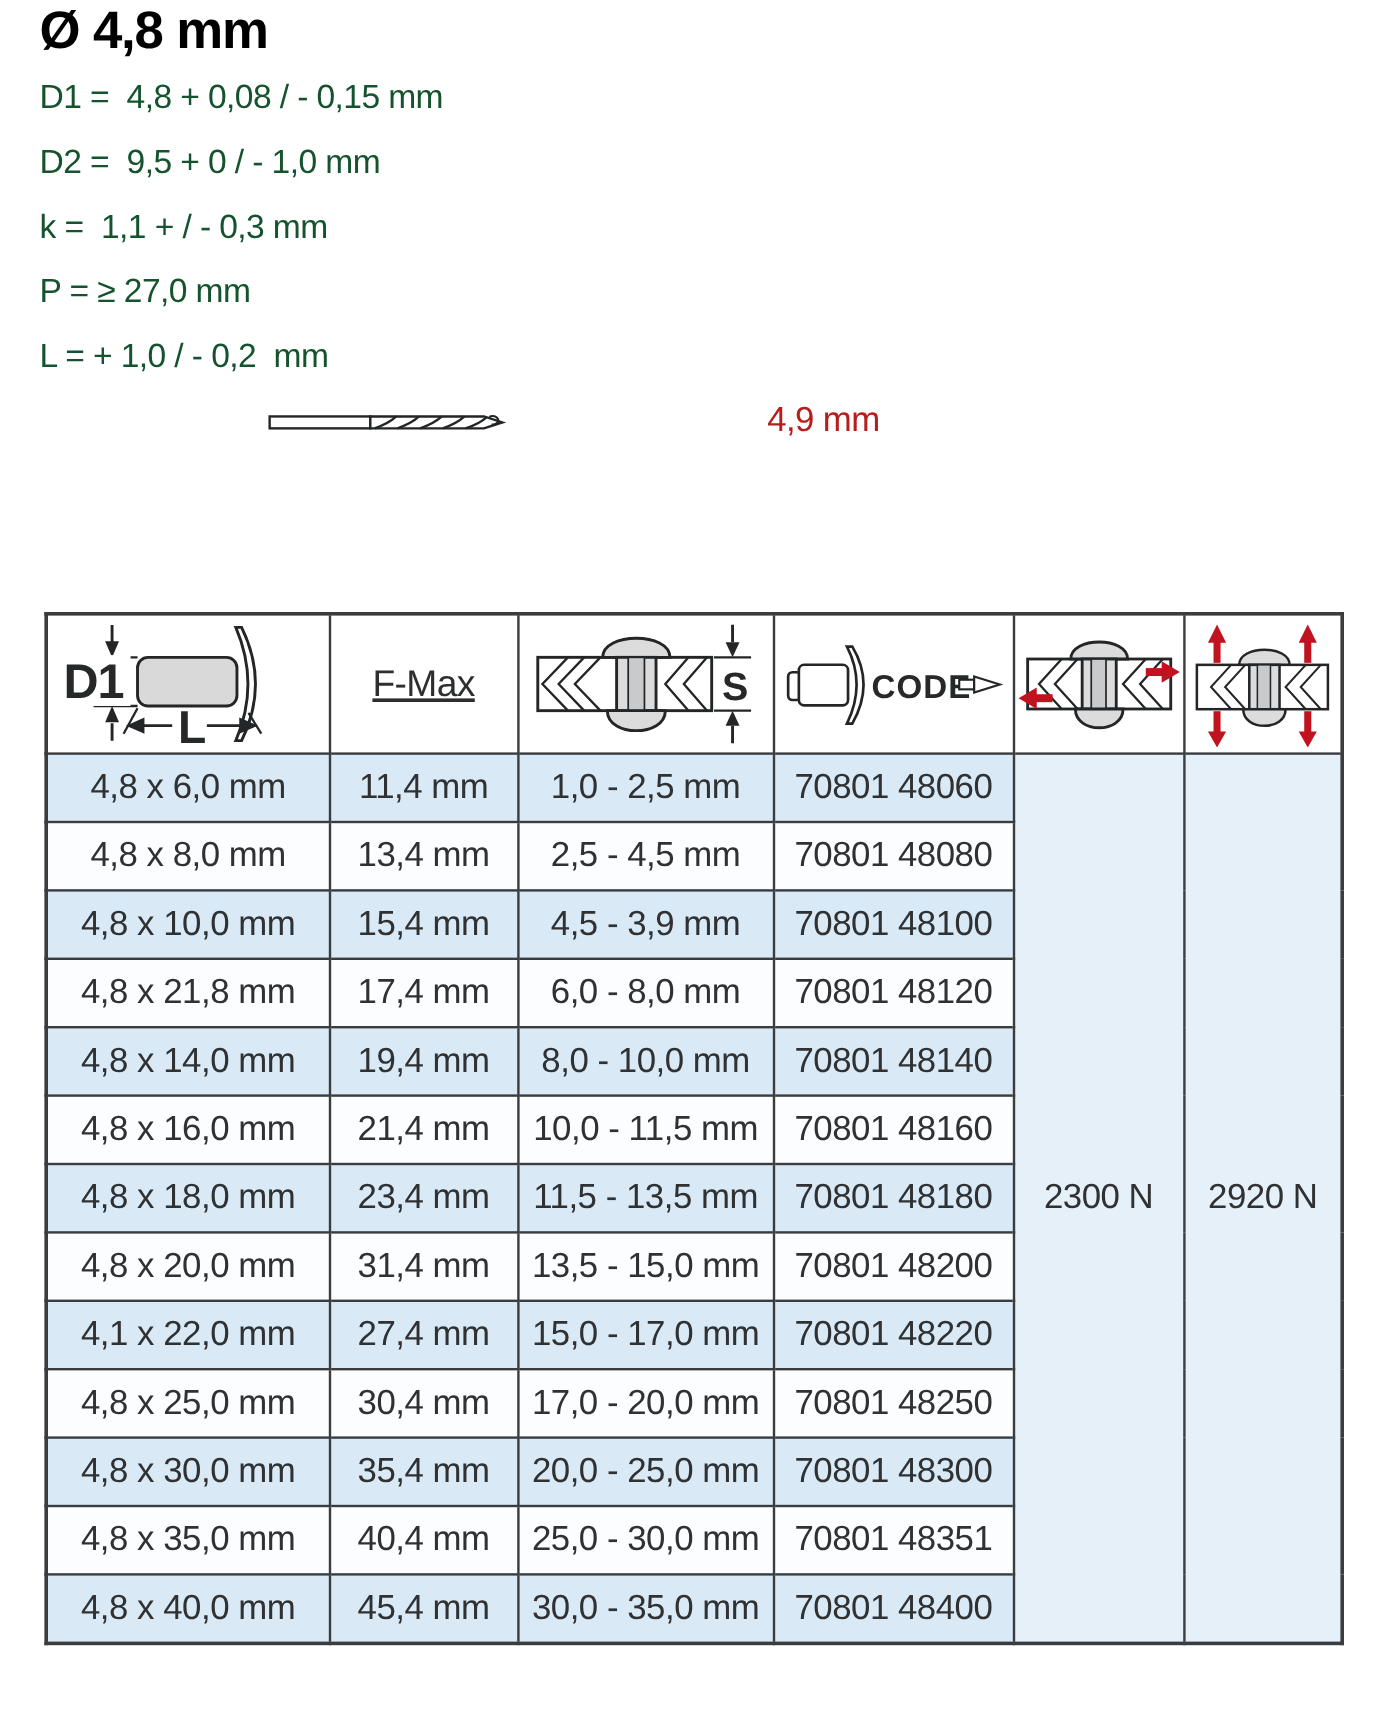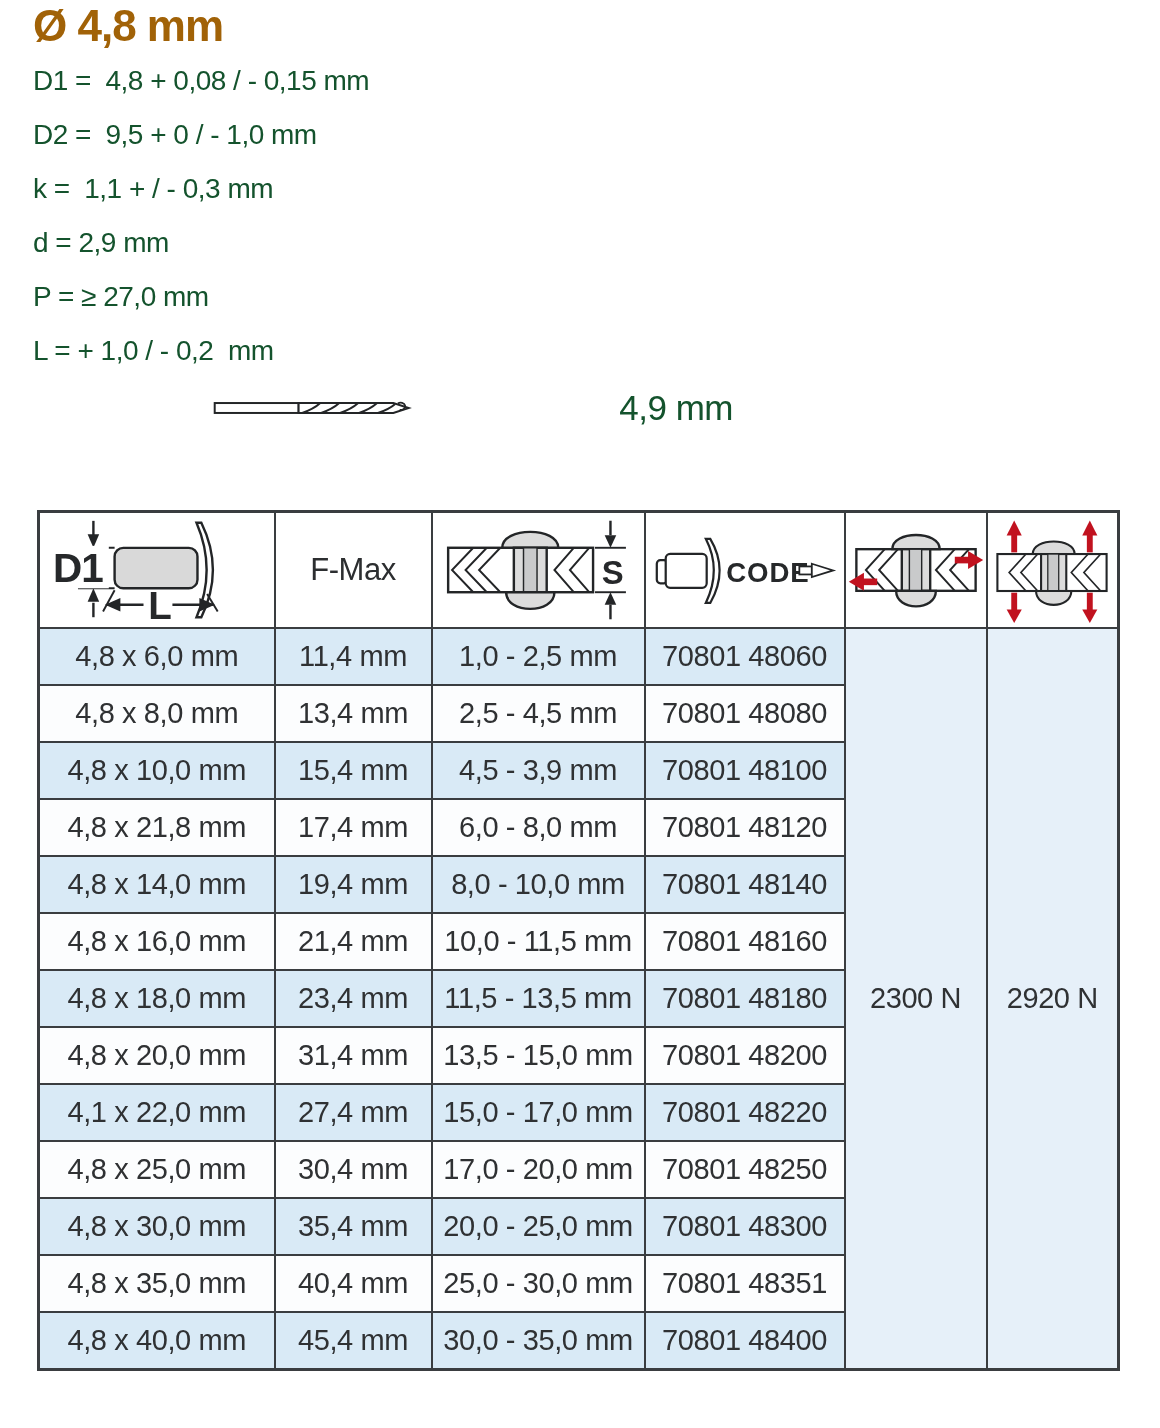--- a/index.html
+++ b/index.html
@@ -6,67 +6,66 @@
   body {
     width:1160px; height:1428px; background:#ffffff;
     font-family:"Liberation Sans", sans-serif; color:#2d2f31;
     position:relative; overflow:hidden;
   }
   .page { position:absolute; inset:0; background:#ffffff; }
 
   
   .intro { position:absolute; left:33px; top:0; width:700px; }
   .title {
-    font-size:44px; font-weight:bold; color:#a16207;
+    font-size:44px; font-weight:bold; color:#000000;
     letter-spacing:-1px; margin:0; line-height:52px;
   }
   .specs { margin-top:2px; }
   .spec-line {
     font-size:28px; line-height:54px; height:54px; color:#14532d;
     letter-spacing:-0.5px; white-space:pre;
   }
   .drill-row {
-    margin-top:10px; display:flex; align-items:center; gap:16px;
-    font-size:35px; color:#14532d; letter-spacing:-0.5px;
+    margin-top:10px; display:flex; align-items:flex-end; gap:16px;
+    font-size:29px; color:#b91c1c; letter-spacing:-0.5px;
   }
 
   
   table.rivet {
     position:absolute; left:37px; top:510px;
     border-collapse:collapse; table-layout:fixed;
     border:3px solid #3a3d40;
   }
   table.rivet th, table.rivet td {
     border:2px solid #3a3d40; padding:0; text-align:center; vertical-align:middle;
   }
   table.rivet th { height:113px; background:#ffffff;margin-left:47px; }
   table.rivet td {
     height:55px; font-size:29px; color:#2f3133; letter-spacing:-0.4px;
     white-space:nowrap;
   }
   tbody tr:nth-child(odd) td { background:#d9eaf6; }
   tbody tr:nth-child(even) td { background:#fcfdfe; }
   td.merged { background:#e6f0f9 !important; font-size:29px; }
-  th .fmax { font-size:31px; font-weight:normal; color:#2c2e30; letter-spacing:-0.5px; }
+  th .fmax { font-size:31px; font-weight:normal; color:#2c2e30; letter-spacing:-0.5px;text-decoration:underline; }
 
   svg { display:block; margin:0 auto; }
   svg text { font-family:"Liberation Sans", sans-serif; fill:#26282a; }
 </style>
 </head>
 <body>
 
 <div class="page">
 
   <div class="intro">
     <h1 class="title">Ø 4,8 mm</h1>
     <div class="specs">
       <div class="spec-line">D1 =  4,8 + 0,08 / - 0,15 mm</div>
       <div class="spec-line">D2 =  9,5 + 0 / - 1,0 mm</div>
       <div class="spec-line">k =  1,1 + / - 0,3 mm</div>
-      <div class="spec-line">d = 2,9 mm</div>
       <div class="spec-line">P = ≥ 27,0 mm</div>
       <div class="spec-line">L = + 1,0 / - 0,2  mm</div>
     </div>
     <div class="drill-row">
       <svg width="212" height="30" viewBox="0 0 235 30">
         <rect x="3" y="9.5" width="93" height="11" fill="#fff" stroke="#232527" stroke-width="2.2"></rect>
         <path d="M96,9.5 H201 L218,15 L201,20.5 H96 Z" fill="#fff" stroke="#232527" stroke-width="2.2"></path>
         <path d="M100,20.5 Q113,16 120,9.5" fill="none" stroke="#232527" stroke-width="2.2"></path>
         <path d="M121,20.5 Q134,16 141,9.5" fill="none" stroke="#232527" stroke-width="2.2"></path>
         <path d="M142,20.5 Q155,16 162,9.5" fill="none" stroke="#232527" stroke-width="2.2"></path>

